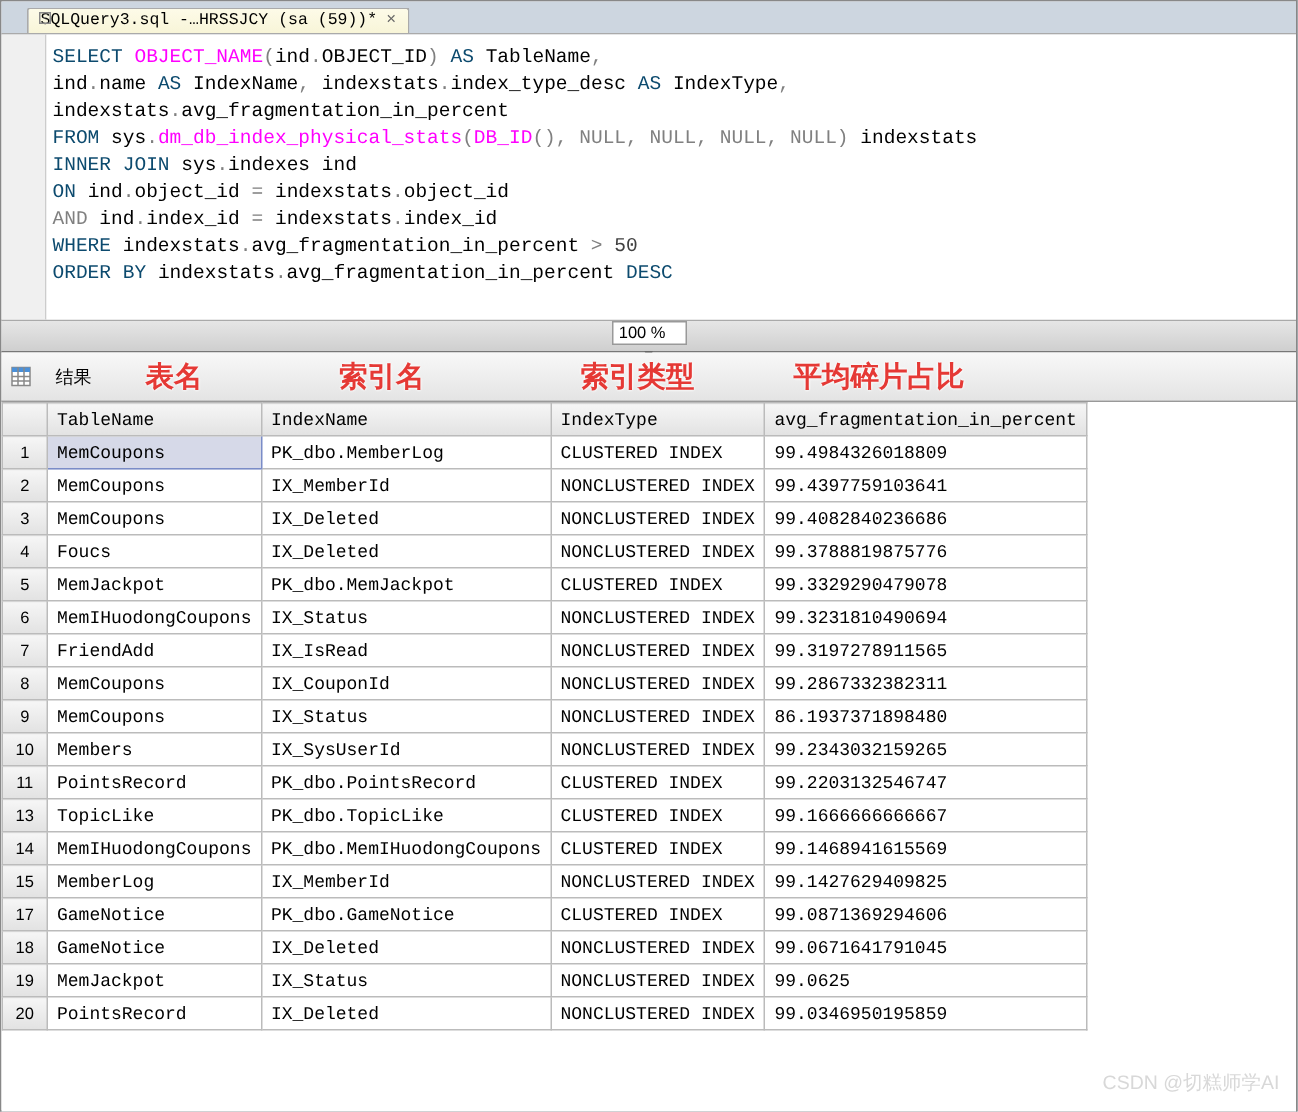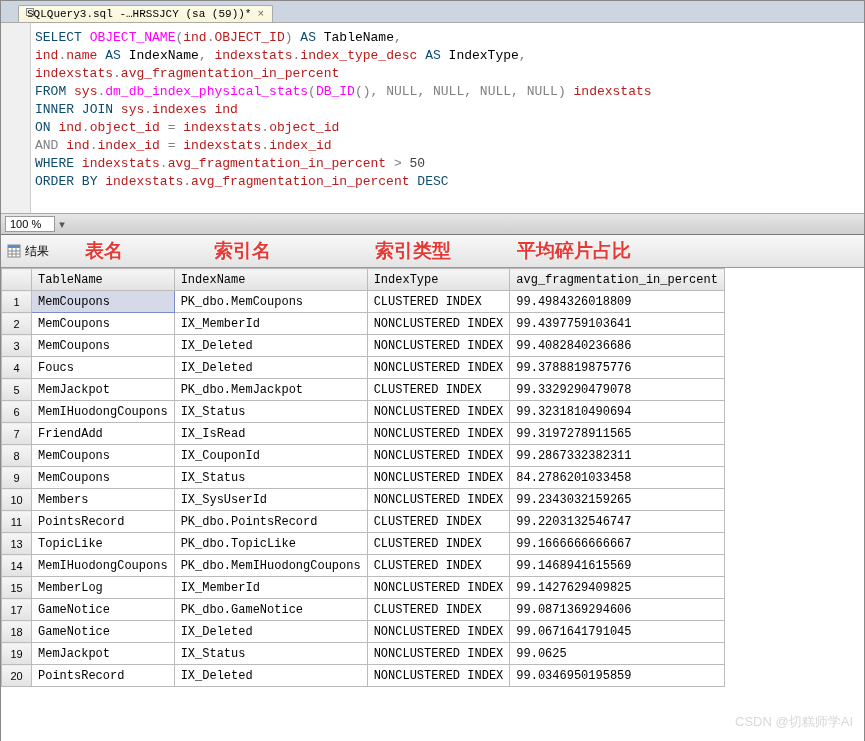--- a/index.html
+++ b/index.html
@@ -72,35 +72,36 @@
   width: 8px;
   height: 8px;
   border: 1px solid #888;
   font-size: 8px;
   line-height: 6px;
   text-align: center;
   color: #888;
 }
 .kw { color: #0c4a6e; }
 .fn { color: #ff00ff; }
-.id { color: #b91c1c; }
+.id { color: #000000; }
 .op { color: #808080; }
 .num { color: #404040; }
 .txt { color: #000; }
 .paren { color: #808080; }
 
 .zoombar {
   background: linear-gradient(#e6e6e6, #cfcfcf);
   border-top: 1px solid #aaa;
   border-bottom: 1px solid #777;
   height: 22px;
   display: flex;
   align-items: center;
   padding: 0 4px;
   font-size: 11px;
+  flex-direction: column;
 }
 .zoom-input {
   width: 50px;
   border: 1px solid #999;
   background: #fff;
   padding: 1px 4px;
   font-size: 11px;
 }
 .zoom-arrow {
   width: 14px;
@@ -108,35 +109,36 @@
   color: #555;
 }
 
 .results-header {
   background: linear-gradient(#f8f8f8, #e4e4e4);
   border-bottom: 1px solid #999;
   height: 26px;
   display: flex;
   align-items: center;
   padding: 16px 6px;
-  gap: 4px;
+  gap: 16px;
   position: relative;
 }
 .results-icon {
   width: 14px;
   height: 14px;
   display: inline-block;
 }
 .red-annotation {
   position: absolute;
   color: #e53935;
   font-family: "Microsoft YaHei", sans-serif;
   font-size: 19px;
   font-weight: bold;
   text-shadow: 0 0 2px #fff, 0 0 2px #fff;
+  margin-left: 12px;
 }
 .ann1 { left: 84px; }
 .ann2 { left: 213px; }
 .ann3 { left: 374px; }
 .ann4 { left: 516px; }
 
 .grid-wrap {
   overflow: auto;
   height: 478px;
   background: #fff;
@@ -243,21 +245,21 @@
           <th class="col0">TableName</th>
           <th class="col1">IndexName</th>
           <th class="col2">IndexType</th>
           <th class="col3">avg_fragmentation_in_percent</th>
         </tr>
       </thead>
       <tbody id="grid-body">
           <tr class="selected">
             <td class="rowhdr">1</td>
             <td class="col0">MemCoupons</td>
-            <td class="col1">PK_dbo.MemCoupons</td>
+            <td class="col1">PK_dbo.MemberLog</td>
             <td class="col2">CLUSTERED INDEX</td>
             <td class="col3">99.4984326018809</td>
           </tr>
           <tr>
             <td class="rowhdr">2</td>
             <td class="col0">MemCoupons</td>
             <td class="col1">IX_MemberId</td>
             <td class="col2">NONCLUSTERED INDEX</td>
             <td class="col3">99.4397759103641</td>
           </tr>
@@ -301,21 +303,21 @@
             <td class="col0">MemCoupons</td>
             <td class="col1">IX_CouponId</td>
             <td class="col2">NONCLUSTERED INDEX</td>
             <td class="col3">99.2867332382311</td>
           </tr>
           <tr>
             <td class="rowhdr">9</td>
             <td class="col0">MemCoupons</td>
             <td class="col1">IX_Status</td>
             <td class="col2">NONCLUSTERED INDEX</td>
-            <td class="col3">84.2786201033458</td>
+            <td class="col3">86.1937371898480</td>
           </tr>
           <tr>
             <td class="rowhdr">10</td>
             <td class="col0">Members</td>
             <td class="col1">IX_SysUserId</td>
             <td class="col2">NONCLUSTERED INDEX</td>
             <td class="col3">99.2343032159265</td>
           </tr>
           <tr>
             <td class="rowhdr">11</td>

